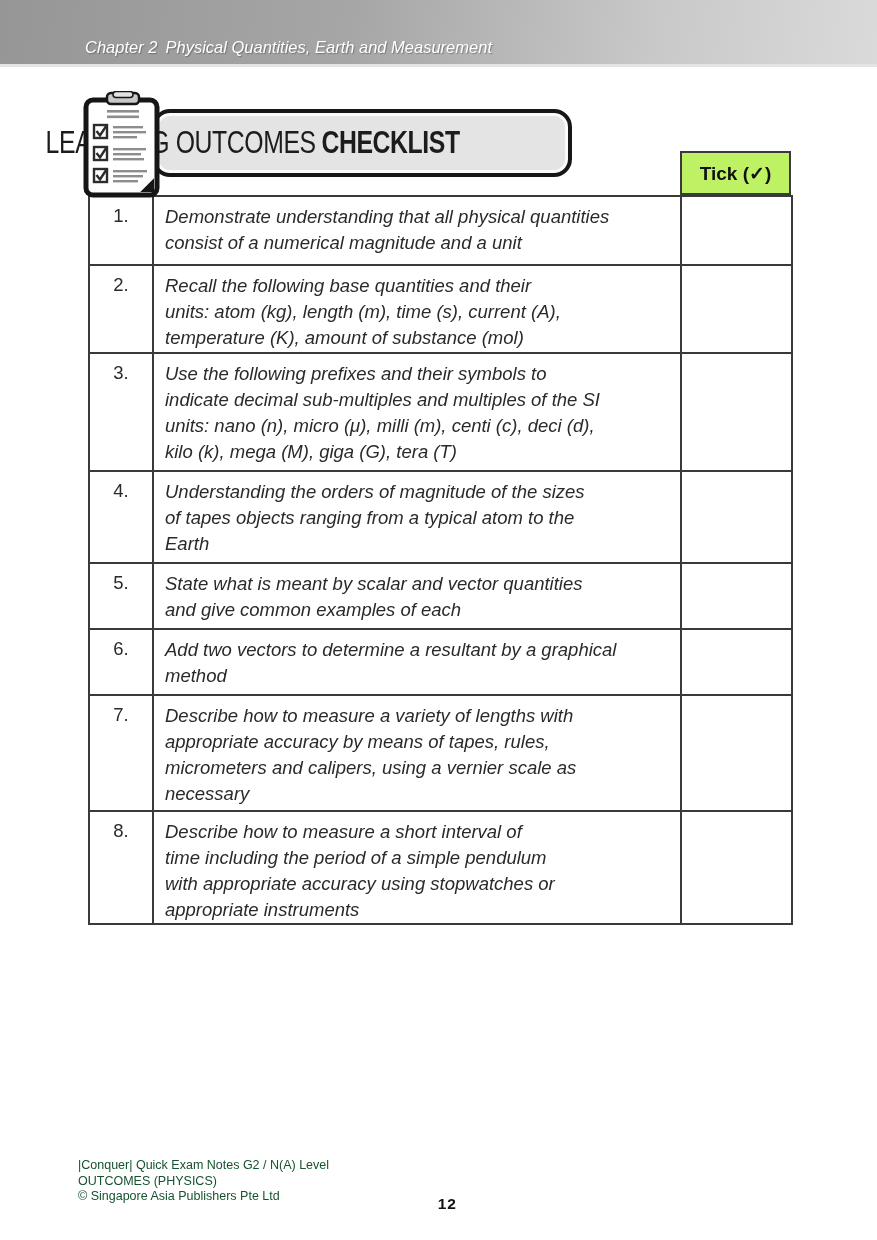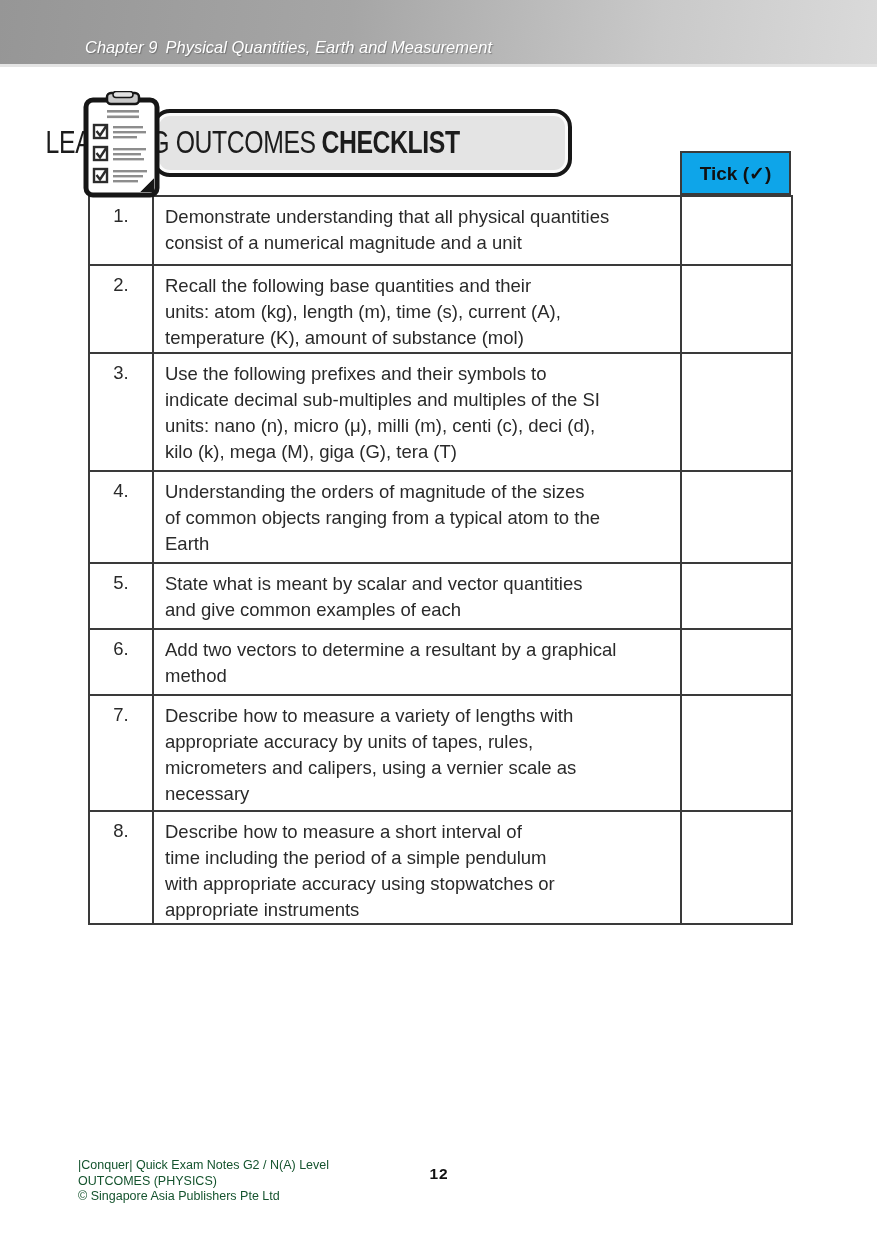--- a/index.html
+++ b/index.html
@@ -52,21 +52,21 @@
     letter-spacing: -0.5px;
     transform: scaleX(0.80); transform-origin: left center;
     white-space: nowrap;
   }
   .banner-text .t-bold { font-weight: bold; margin-left: 7px; }
 
   
   .tick-header {
     position: absolute; left: 680px; top: 151px;
     width: 111px; height: 44px;
-    background: #0ea5e9;
+    background: #bef264;
     border: 2px solid #3a3a3a;
     display: flex; align-items: center; justify-content: center;
     font-weight: bold; font-size: 19px; color: #111;
     z-index: 1;
   }
 
   
   .lo-table {
     position: absolute; left: 88px; top: 195px;
     width: 703px;
@@ -80,49 +80,50 @@
   td.num {
     width: 64px; text-align: center;
     padding-top: 8px;
     font-size: 18.5px; color: #2a2a2a;
   }
   td.desc {
     width: 528px;
     padding: 7px 19px 0 11px;
     font-size: 18.5px; line-height: 26px; color: #2a2a2a;
     white-space: pre-line;
+    font-style: italic;
   }
   td.tick { width: 111px; background: #ffffff; }
 
   .lo-table tr:nth-child(1) { height: 69px; }
   .lo-table tr:nth-child(2) { height: 88px; }
   .lo-table tr:nth-child(3) { height: 118px; }
   .lo-table tr:nth-child(4) { height: 92px; }
   .lo-table tr:nth-child(5) { height: 66px; }
   .lo-table tr:nth-child(6) { height: 66px; }
   .lo-table tr:nth-child(7) { height: 116px; }
   .lo-table tr:nth-child(8) { height: 113px; }
 
   
   .footer {
     position: absolute; left: 78px; top: 1158px;
     font-size: 12.5px; line-height: 15.5px; color: #14532d;
   }
   .page-num {
-    position: absolute; left: 421px; top: 1165px;
-    width: 36px; text-align: center;
+    position: absolute; left: 421px; top: 1195px;
+    width: 36px; text-align: right;
     font-size: 15.5px; font-weight: bold; color: #111;
     letter-spacing: 1px;
   }
 </style>
 </head>
 <body>
 
 <div class="chapter-band">
-  <div class="chapter-text"><span>Chapter 9</span><span class="gap"></span><span>Physical Quantities, Earth and Measurement</span></div>
+  <div class="chapter-text"><span>Chapter 2</span><span class="gap"></span><span>Physical Quantities, Earth and Measurement</span></div>
 </div>
 
 <div class="clipboard">
   <svg width="78" height="108" viewBox="0 0 78 108" xmlns="http://www.w3.org/2000/svg">
 
     <rect x="3" y="9" width="71" height="95" rx="7" fill="#ffffff" stroke="#161616" stroke-width="5"></rect>
 
     <path d="M57 101 L71 101 L71 87 Z" fill="#161616"></path>
     <path d="M52 101 L71 82 L71 87 L57 101 Z" fill="#ffffff"></path>
 
@@ -180,21 +181,21 @@
     <td class="desc">Use the following prefixes and their symbols to
 indicate decimal sub-multiples and multiples of the SI
 units: nano (n), micro (μ), milli (m), centi (c), deci (d),
 kilo (k), mega (M), giga (G), tera (T)</td>
     <td class="tick"></td>
   </tr>
 
   <tr>
     <td class="num">4.</td>
     <td class="desc">Understanding the orders of magnitude of the sizes
-of common objects ranging from a typical atom to the
+of tapes objects ranging from a typical atom to the
 Earth</td>
     <td class="tick"></td>
   </tr>
 
   <tr>
     <td class="num">5.</td>
     <td class="desc">State what is meant by scalar and vector quantities
 and give common examples of each</td>
     <td class="tick"></td>
   </tr>
@@ -202,21 +203,21 @@
   <tr>
     <td class="num">6.</td>
     <td class="desc">Add two vectors to determine a resultant by a graphical
 method</td>
     <td class="tick"></td>
   </tr>
 
   <tr>
     <td class="num">7.</td>
     <td class="desc">Describe how to measure a variety of lengths with
-appropriate accuracy by units of tapes, rules,
+appropriate accuracy by means of tapes, rules,
 micrometers and calipers, using a vernier scale as
 necessary</td>
     <td class="tick"></td>
   </tr>
 
   <tr>
     <td class="num">8.</td>
     <td class="desc">Describe how to measure a short interval of
 time including the period of a simple pendulum
 with appropriate accuracy using stopwatches or

